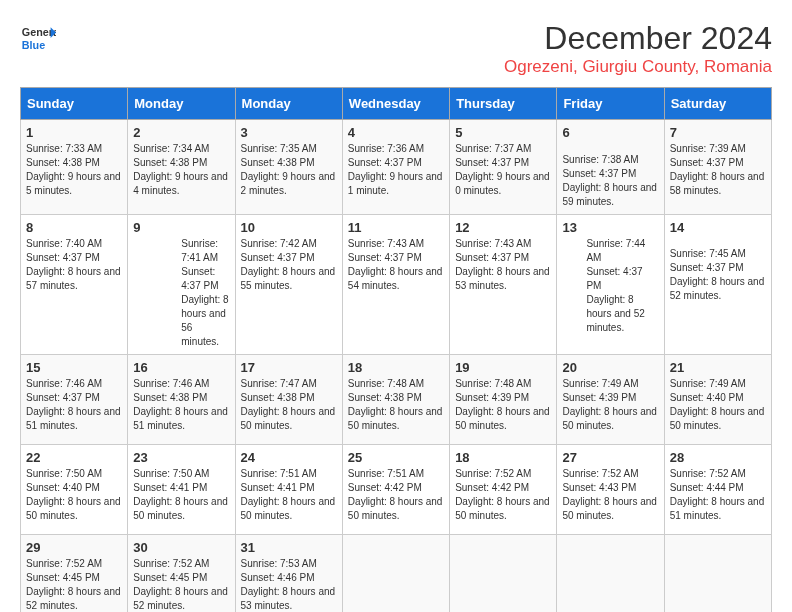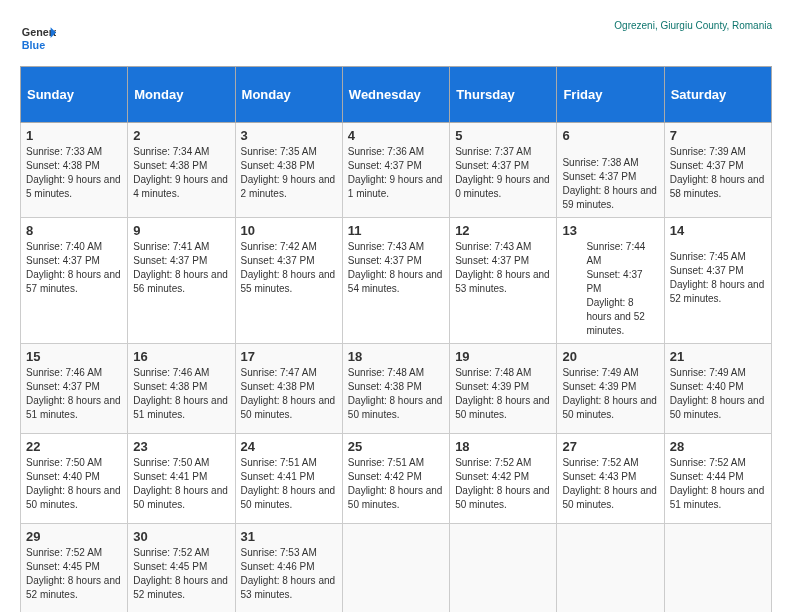--- a/index.html
+++ b/index.html
@@ -27,34 +27,34 @@
     }
     .title-area {
       text-align: right;
     }
     .month-title {
       font-size: 32px;
       font-weight: normal;
       color: #333;
     }
     .subtitle {
-      font-size: 10px;
-      color: #0f766e;
+      font-size: 17px;
+      color: #ef4444;
     }
     table {
       width: 100%;
       border-collapse: collapse;
       table-layout: fixed;
     }
     thead tr th {
       background-color: #1a73d9;
       color: #fff;
       font-size: 13px;
       font-weight: bold;
-      padding: 20px 6px;
+      padding: 8px 6px;
       text-align: left;
       border: 1px solid #aaa;
     }
     tbody tr td {
       vertical-align: top;
       padding: 5px 5px;
       font-size: 10.5px;
       color: #333;
       border: 1px solid #ccc;
       height: 90px;
@@ -82,20 +82,21 @@
 
 <div class="header-area">
   <div class="logo">
     <svg class="logo-icon" viewBox="0 0 40 40">
       <text x="2" y="18" font-size="12" font-weight="bold" fill="#333" font-family="Arial">General</text>
       <text x="2" y="32" font-size="12" font-weight="bold" fill="#1a73d9" font-family="Arial">Blue</text>
       <polygon points="34,8 40,14 34,20" fill="#1a73d9"></polygon>
     </svg>
   </div>
   <div class="title-area">
+    <div class="month-title">December 2024</div>
     <div class="subtitle">Ogrezeni, Giurgiu County, Romania</div>
   </div>
 </div>
 
 <table>
   <thead>
     <tr id="thead-row">
         <th>Sunday</th>
         <th>Monday</th>
         <th>Monday</th>
@@ -152,21 +153,21 @@
       </tr>
       <tr>
         <td>
           <span class="day-num">8</span>
           <div class="cell-info" style="white-space: pre-line;">Sunrise: 7:40 AM
 Sunset: 4:37 PM
 Daylight: 8 hours and 57 minutes.</div>
         </td>
         <td>
           <span class="day-num">9</span>
-          <div class="cell-info" style="white-space: pre-line;">Sunrise: 7:41 AM
+          <div class="cell-info" style="white-space: pre-line; margin-left: 48px;">Sunrise: 7:41 AM
 Sunset: 4:37 PM
 Daylight: 8 hours and 56 minutes.</div>
         </td>
         <td>
           <span class="day-num">10</span>
           <div class="cell-info" style="white-space: pre-line;">Sunrise: 7:42 AM
 Sunset: 4:37 PM
 Daylight: 8 hours and 55 minutes.</div>
         </td>
         <td>

